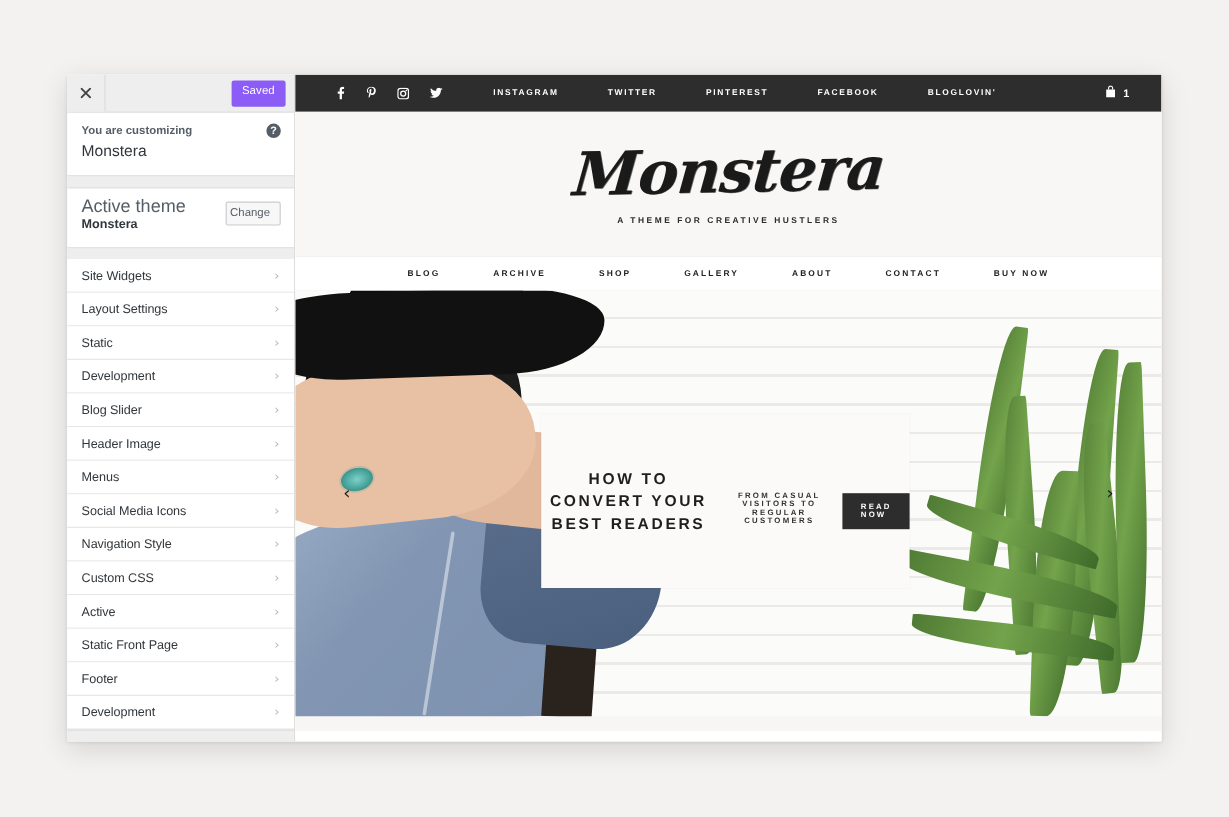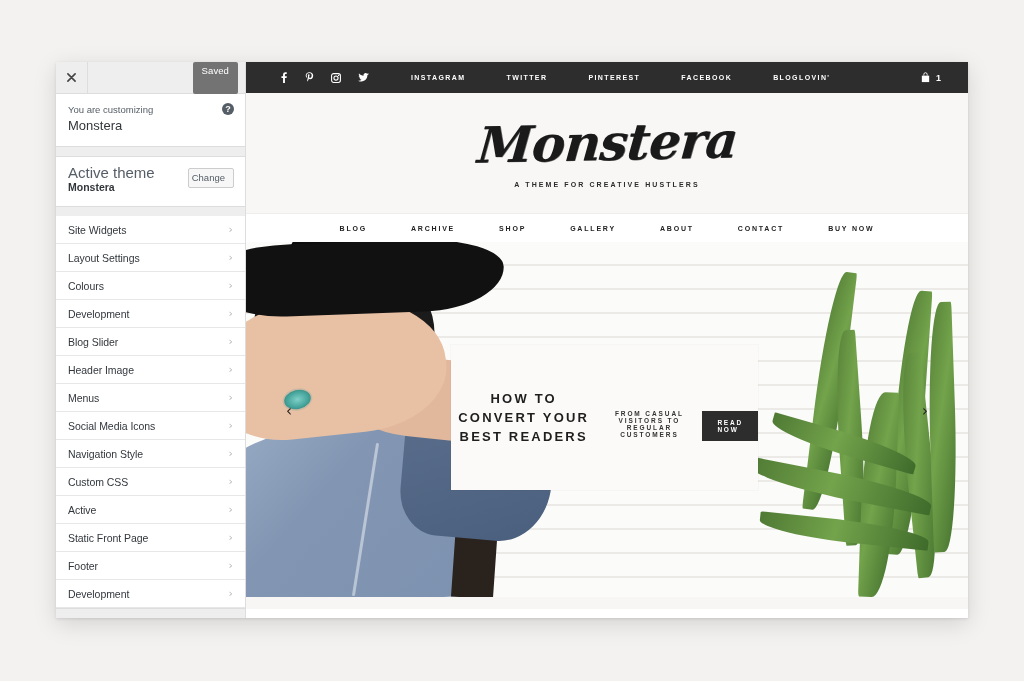--- a/index.html
+++ b/index.html
@@ -49,40 +49,41 @@
     border-right: 1px solid #dddddd;
     display: flex; align-items: center; justify-content: center;
     color: #444; font-size: 13px; line-height: 1;
     cursor: pointer;
     background: #eeeeee;
   }
   .cz-topbar-spacer { flex: 1 1 auto; }
   .cz-saved {
     align-self: center;
     margin-right: 7px;
-    background: #737373;
+    background: #8b5cf6;
     color: #ffffff;
     font-size: 9.5px;
-    padding: 3px 9px 18px 9px;
+    padding: 3px 9px 8px 9px;
     border-radius: 2px;
     letter-spacing: 0.1px;
     cursor: default;
   }
 
   .cz-panel {
     background: #ffffff;
     border-bottom: 1px solid #dddddd;
     padding: 9px 12px 11px 12px;
     position: relative;
     flex: 0 0 auto;
   }
   .cz-panel .lbl {
     font-size: 9.5px;
     color: #555d66;
     line-height: 13px;
+    font-weight: bold;
   }
   .cz-panel .sitename {
     font-size: 13px;
     color: #32373c;
     line-height: 18px;
     margin-top: 1px;
   }
   .cz-help {
     position: absolute;
     right: 11px; top: 9px;
@@ -488,21 +489,21 @@
       <div class="cz-list" id="section-list">
           <div class="cz-item">
             <span class="cz-item-label">Site Widgets</span>
             <span class="cz-chevron">›</span>
           </div>
           <div class="cz-item">
             <span class="cz-item-label">Layout Settings</span>
             <span class="cz-chevron">›</span>
           </div>
           <div class="cz-item">
-            <span class="cz-item-label">Colours</span>
+            <span class="cz-item-label">Static</span>
             <span class="cz-chevron">›</span>
           </div>
           <div class="cz-item">
             <span class="cz-item-label">Development</span>
             <span class="cz-chevron">›</span>
           </div>
           <div class="cz-item">
             <span class="cz-item-label">Blog Slider</span>
             <span class="cz-chevron">›</span>
           </div>

